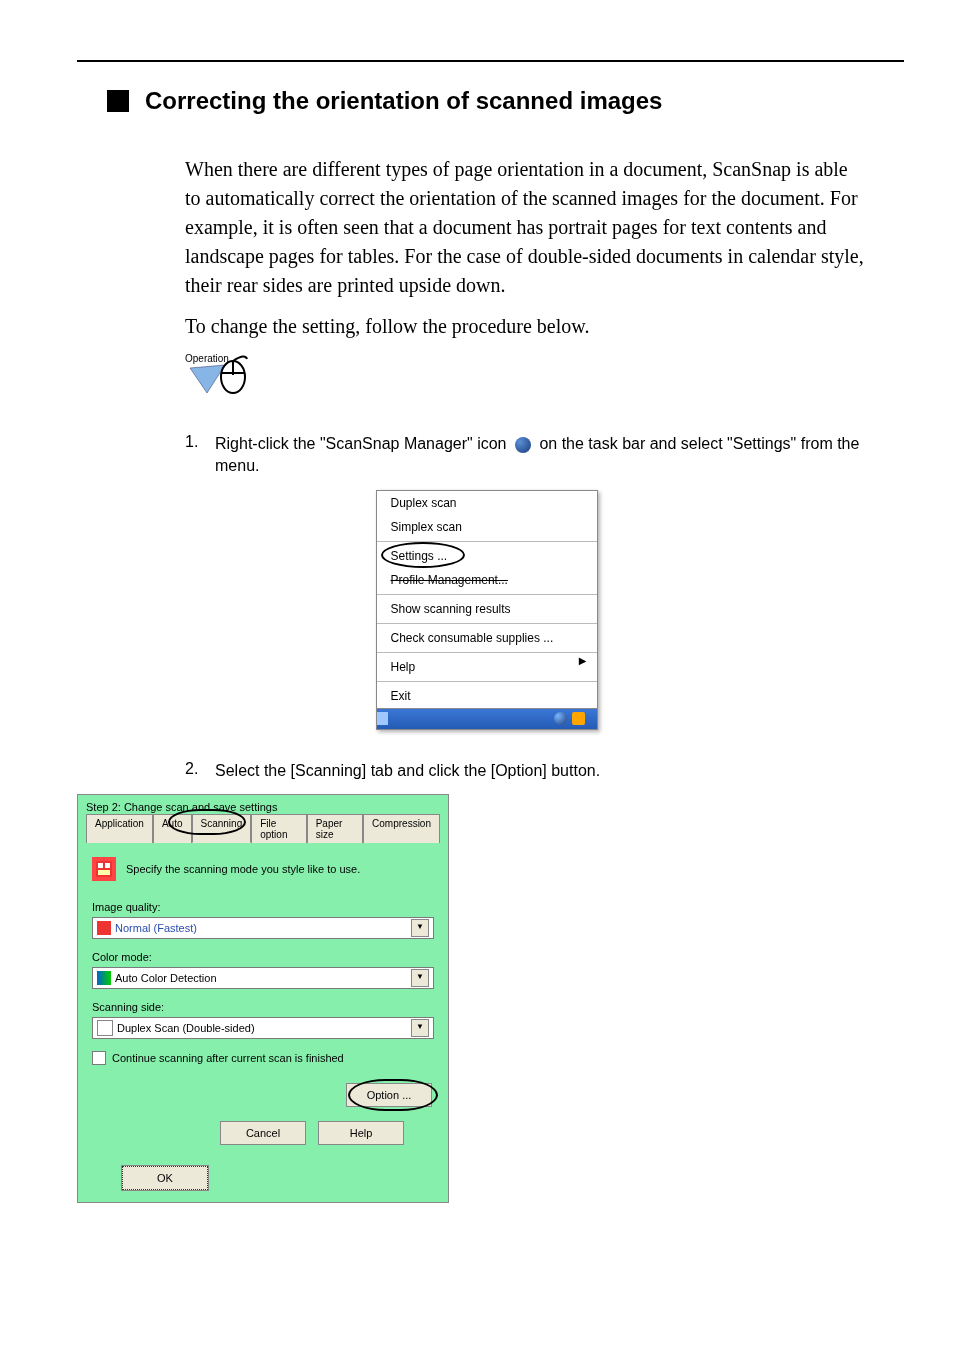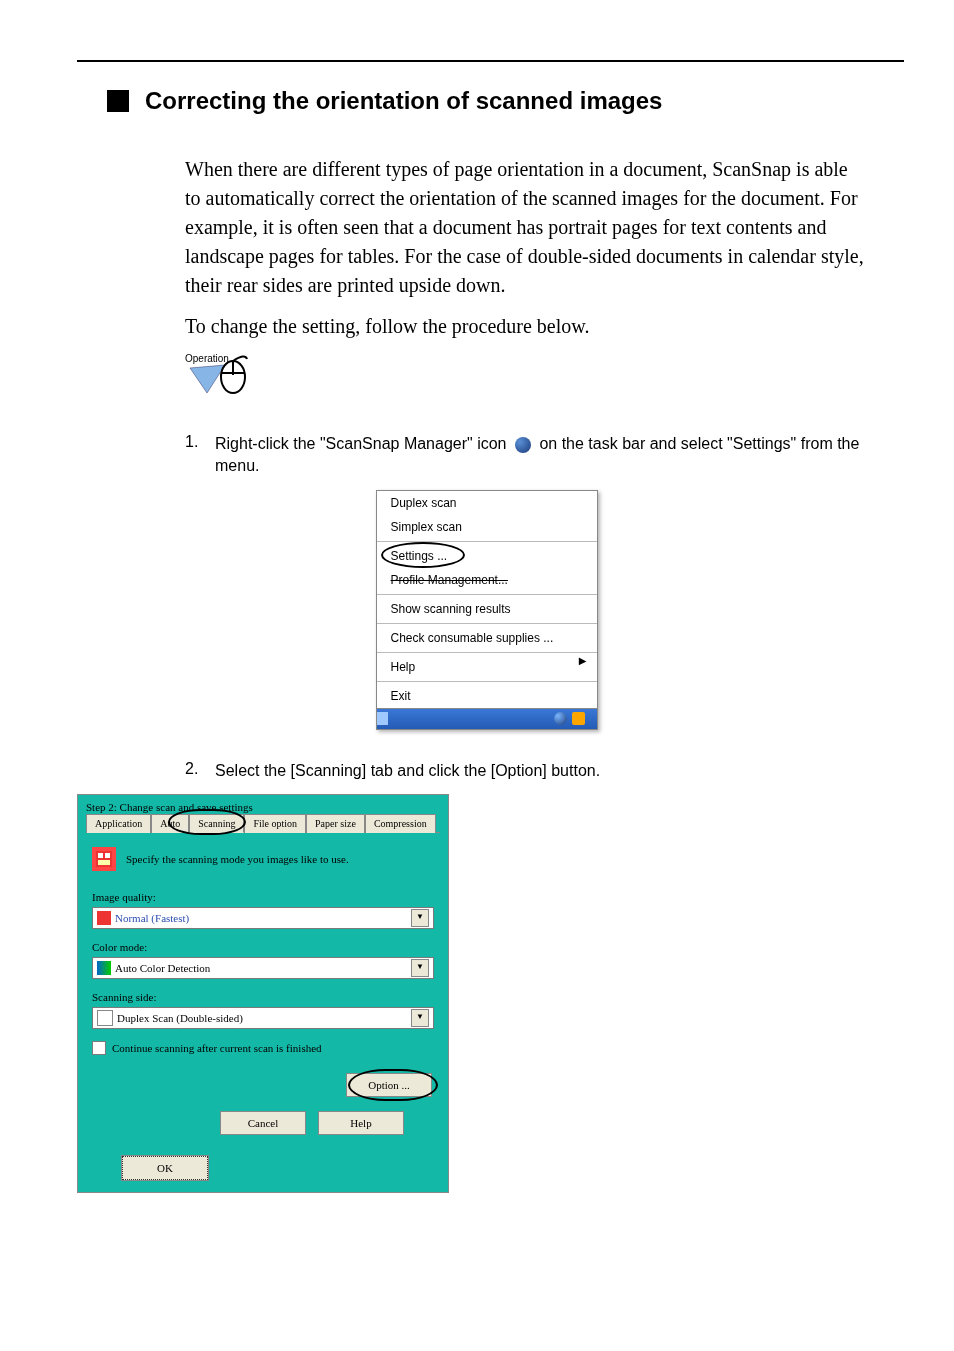--- a/index.html
+++ b/index.html
@@ -116,23 +116,23 @@
   .taskbar-corner {
     height: 20px;
     background: linear-gradient(#3a77d6,#245bb5);
     position: relative;
     border-top: 1px solid #888;
   }
   
   .dlg {
     width: 370px;
     border: 1px solid #888;
-    background: #14b8a6;
+    background: #86efac;
     font-size: 11px;
-    font-family: Liberation Serif, serif;
+    font-family: Liberation Sans, sans-serif;
   }
   .dlg-top {
     padding: 6px 8px 0 8px;
   }
   .tabs {
     display: flex;
     gap: 0;
     border-bottom: 1px solid #888;
   }
   .tab {
@@ -336,21 +336,21 @@
       <div class="dlg-body">
         <div class="dlg-note">
           <div class="dlg-note-icon">
             <svg width="20" height="20">
                 <rect x="2" y="2" width="16" height="16" fill="#e33"></rect>
                 <rect x="4" y="4" width="5" height="5" fill="#fff"></rect>
                 <rect x="11" y="4" width="5" height="5" fill="#fff"></rect>
                 <rect x="4" y="11" width="12" height="5" fill="#ffa"></rect>
               </svg>
           </div>
-          <div>Specify the scanning mode you images like to use.</div>
+          <div>Specify the scanning mode you style like to use.</div>
         </div>
 
         <div class="fld-label">Image quality:</div>
         <div class="fld">
           <span class="fld-icon" style="background:#e33;"></span>
           <span style="color:#2a4db0;">Normal (Fastest)</span>
           <div class="dd-btn">▼</div>
         </div>
 
         <div class="fld-label">Color mode:</div>

